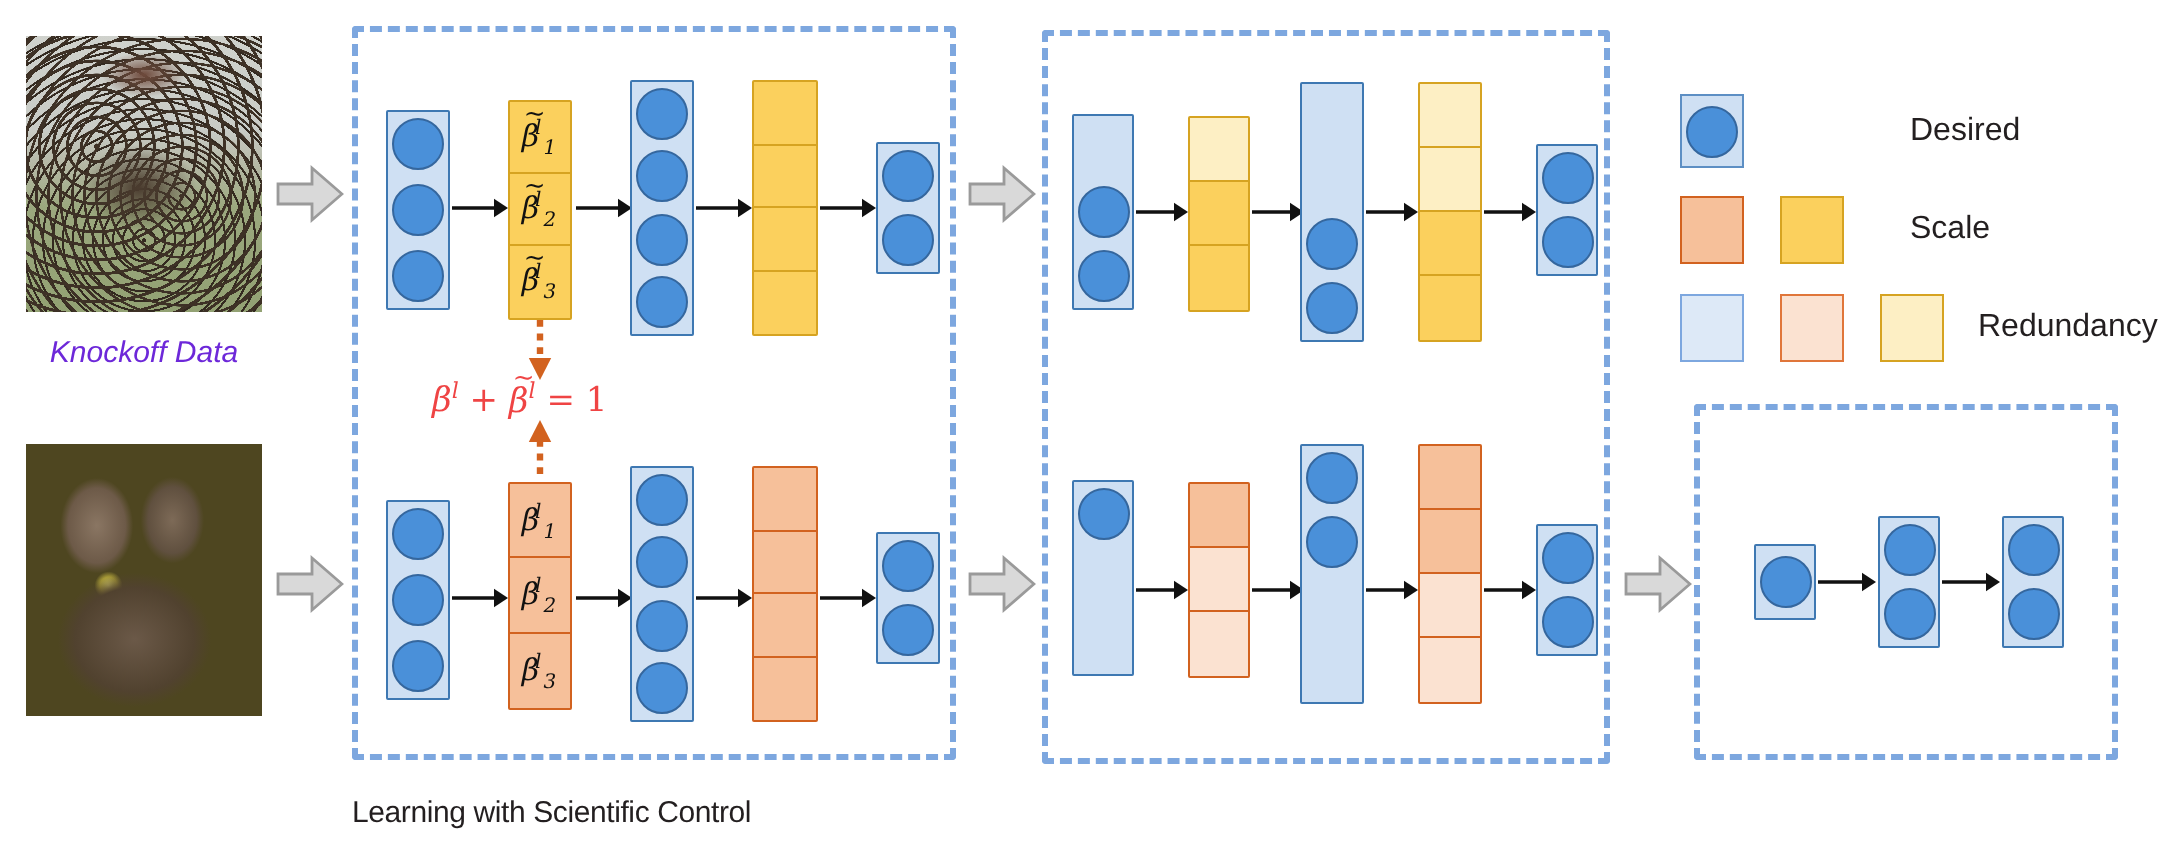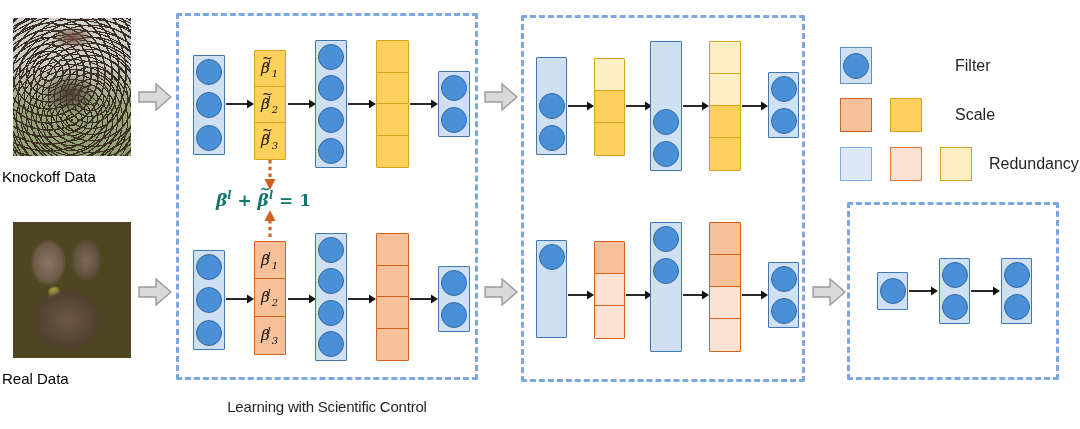--- a/index.html
+++ b/index.html
@@ -21,36 +21,38 @@
   
   .dashbox {
     border: 3px dashed #7da7df;
     border-radius: 2px;
     background: transparent;
   }
 
   
   .caption {
     position: absolute;
-    text-align: center;
+    text-align: left;
     font-size: 15px;
     letter-spacing: -0.2px;
     color: #231f20;
     white-space: nowrap;
     font-family: "Liberation Sans", sans-serif;
   }
 
   
   .thumb { position: absolute; overflow: hidden; }
   .thumb-caption {
     position: absolute;
+    text-align: center;
     font-size: 15px;
-    color: #000000;
+    color: #6d28d9;
     white-space: nowrap;
     width: 140px;
+    font-style: italic;
   }
 
   
   .cat-real {
     background:
       radial-gradient(ellipse 26px 34px at 30% 30%, #8a7663 0%, #6d5a48 55%, rgba(109,90,72,0) 70%),
       radial-gradient(ellipse 22px 30px at 62% 28%, #7d6a57 0%, #60503f 55%, rgba(96,80,63,0) 72%),
       radial-gradient(ellipse 48px 42px at 46% 72%, #6b5948 0%, #51422f 62%, rgba(81,66,47,0) 80%),
       radial-gradient(circle 7px at 35% 52%, #d8cf6a 0%, #a79a37 60%, #4e4620 100%),
       radial-gradient(circle 7px at 61% 52%, #d8cf6a 0%, #a79a37 60%, #4e4620 100%),
@@ -150,23 +152,22 @@
 
   
   .blackarrow { position: absolute; }
   .blackarrow svg { display: block; }
 
   
   .equation {
     position: absolute;
     font-family: "DejaVu Serif", serif;
     font-size: 17px;
-    color: #0f766e;
+    color: #ef4444;
     white-space: nowrap;
-    font-weight: bold;
   }
   .equation i { font-style: italic; }
 
   
   .dotarrow { position: absolute; }
   .dotarrow svg { display: block; }
 
   
   .legend { position: absolute; }
   .legend-row { position: absolute; display: flex; align-items: center; }
@@ -196,21 +197,20 @@
 </style>
 </head>
 <body>
 
 <div class="stage">
 
   <div class="thumb cat-knock" style="left:13px; top:18px; width:118px; height:138px;"></div>
   <div class="thumb-caption" style="left:2px; top:168px;">Knockoff Data</div>
 
   <div class="thumb cat-real" style="left:13px; top:222px; width:118px; height:136px;"></div>
-  <div class="thumb-caption" style="left:2px; top:370px;">Real Data</div>
 
   <div class="gray-arrow" style="left:138px; top:82px;">
     <svg width="34" height="30" viewBox="0 0 34 30">
       <polygon points="1,10 18,10 18,2 33,15 18,28 18,20 1,20" fill="#d9d9d9" stroke="#9a9a9a" stroke-width="1.4"></polygon>
     </svg>
   </div>
   <div class="gray-arrow" style="left:138px; top:277px;">
     <svg width="34" height="30" viewBox="0 0 34 30">
       <polygon points="1,10 18,10 18,2 33,15 18,28 18,20 1,20" fill="#d9d9d9" stroke="#9a9a9a" stroke-width="1.4"></polygon>
     </svg>
@@ -577,21 +577,21 @@
       </div>
   </div>
 
 
   <div class="legend" style="left:840px; top:40px; width:240px; height:140px;">
 
     <div class="legend-row" style="left:0px; top:7px;">
       <span class="sw filter" style="width:32px;height:37px;">
         <span class="dot"></span>
       </span>
-      <span class="legend-label" style="margin-left:83px;">Filter</span>
+      <span class="legend-label" style="margin-left:83px;">Desired</span>
     </div>
 
     <div class="legend-row" style="left:0px; top:107px;">
       <span class="sw red-blue" style="width:32px;height:34px;"></span>
       <span class="sw red-orange" style="width:32px;height:34px; margin-left:18px;"></span>
       <span class="sw red-yellow" style="width:32px;height:34px; margin-left:18px;"></span>
       <span class="legend-label" style="margin-left:17px;">Redundancy</span>
     </div>
 
     <div class="legend-row" style="left:0px; top:58px;">

